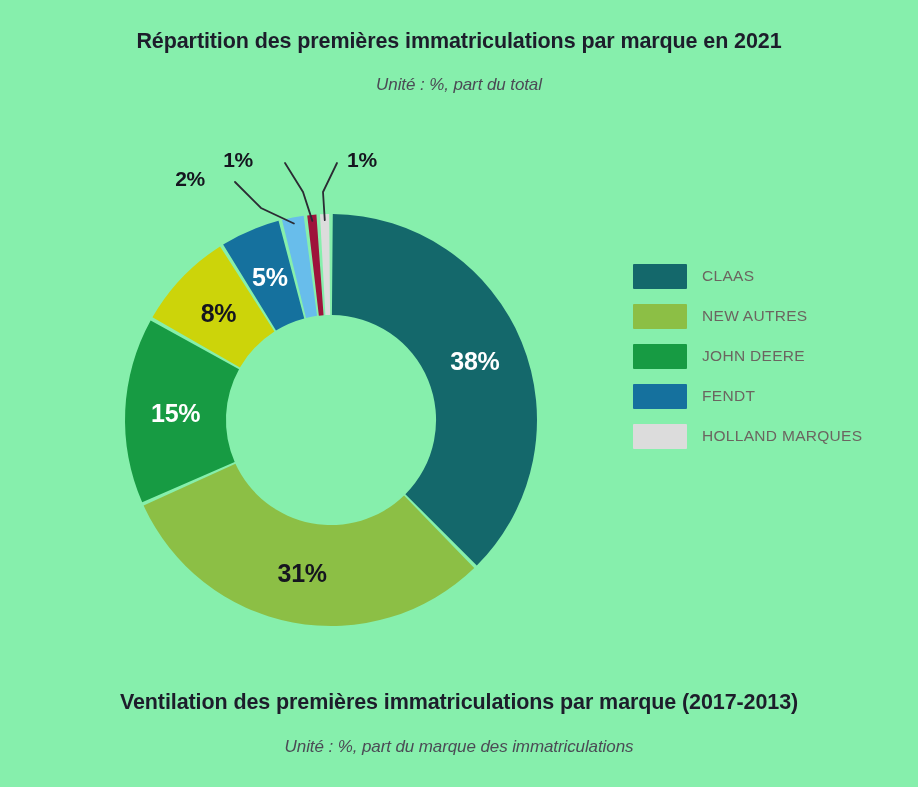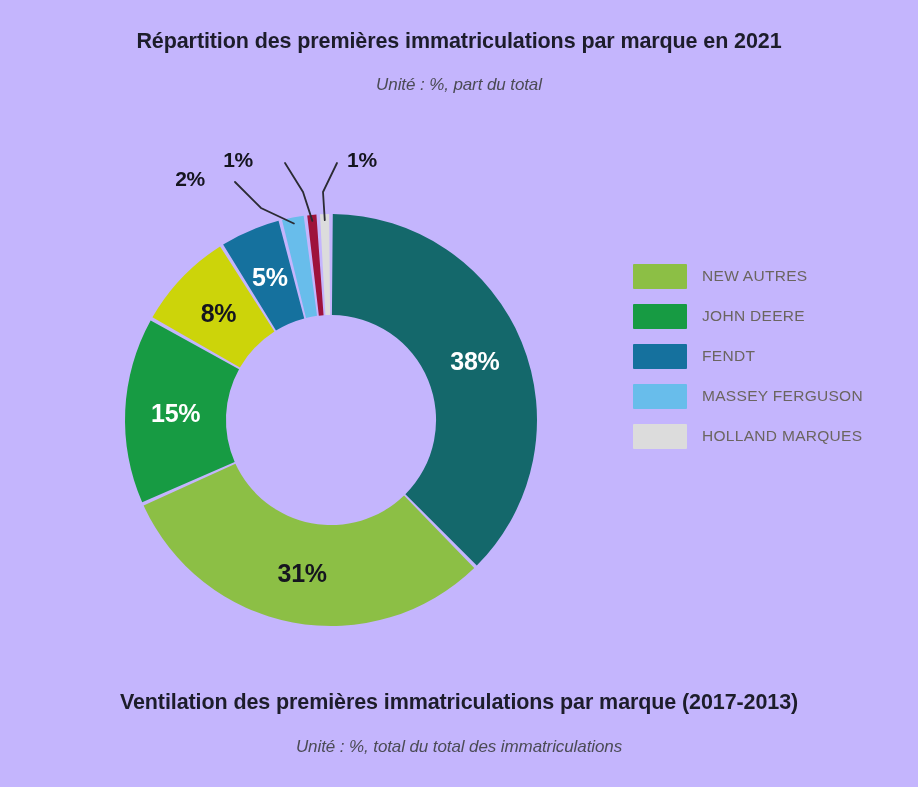--- a/index.html
+++ b/index.html
@@ -10,21 +10,21 @@
   body {
     width: 918px;
     height: 787px;
     font-family: "Liberation Sans", sans-serif;
     position: relative;
     overflow: hidden;
   }
   #root {
     position: absolute;
     inset: 0;
-    background: #c4b5fd;
+    background: #86efac;
   }
 
   
   .title-block {
     position: absolute;
     left: 0;
     width: 918px;
     text-align: center;
   }
   #top-title-block { top: 29px; }
@@ -143,39 +143,39 @@
           <path d="M 190 33 L 208 62 L 217.36414650318557 90.8701304061963" class="callout-line"></path>
           <text x="158" y="29" text-anchor="end" dominant-baseline="central" class="callout-label">1%</text>
           <path d="M 242 33 L 228 62 L 229.78002754603273 90.0967435416024" class="callout-line"></path>
           <text x="252" y="29" text-anchor="start" dominant-baseline="central" class="callout-label">1%</text>
         </g>
     </svg>
   </div>
 
   <div id="legend">
       <div class="legend-item">
+        <span class="legend-swatch" style="background: rgb(20, 104, 107);"></span>
+        <span class="legend-label">CLAAS</span>
+      </div>
+      <div class="legend-item">
         <span class="legend-swatch" style="background: rgb(140, 191, 69);"></span>
         <span class="legend-label">NEW AUTRES</span>
       </div>
       <div class="legend-item">
         <span class="legend-swatch" style="background: rgb(23, 155, 67);"></span>
         <span class="legend-label">JOHN DEERE</span>
       </div>
       <div class="legend-item">
         <span class="legend-swatch" style="background: rgb(21, 113, 158);"></span>
         <span class="legend-label">FENDT</span>
       </div>
       <div class="legend-item">
-        <span class="legend-swatch" style="background: rgb(104, 189, 235);"></span>
-        <span class="legend-label">MASSEY FERGUSON</span>
-      </div>
-      <div class="legend-item">
         <span class="legend-swatch" style="background: rgb(220, 220, 220);"></span>
         <span class="legend-label">HOLLAND MARQUES</span>
       </div>
     </div>
 
   <div class="title-block" id="bottom-title-block">
     <div class="chart-title">Ventilation des premières immatriculations par marque (2017-2013)</div>
-    <div class="chart-subtitle">Unité :  %, total du total des immatriculations</div>
+    <div class="chart-subtitle">Unité :  %, part du marque des immatriculations</div>
   </div>
 
 </div>
 
 </body></html>

